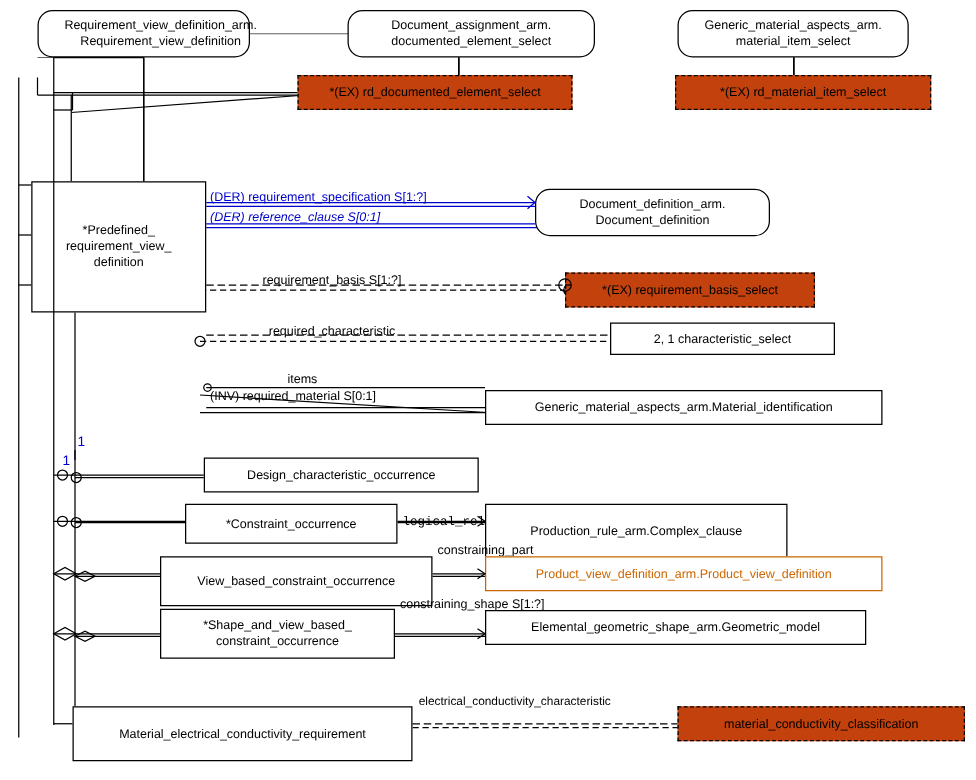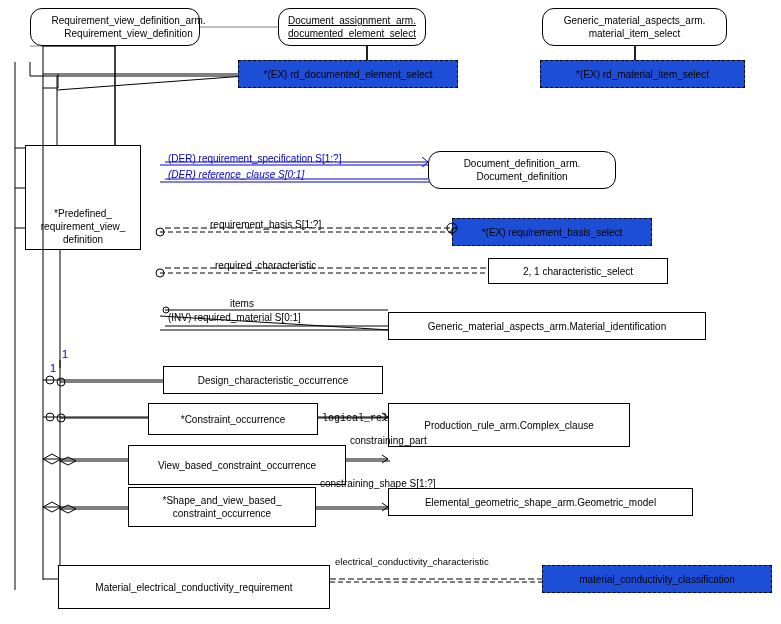--- a/index.html
+++ b/index.html
@@ -28,21 +28,21 @@
       justify-content: center;
       font-size: 10.5px;
       line-height: 1.3;
       padding: 3px 5px;
     }
     .box-rounded {
       border-radius: 12px;
     }
     .box-dashed {
       border: 1.5px dashed #000;
-      background: #1d4ed8;
+      background: #c2410c;
     }
     svg.lines {
       position: absolute;
       top: 0; left: 0;
       width: 781px;
       height: 624px;
       pointer-events: none;
     }
     .label-text {
       position: absolute;
@@ -138,39 +138,39 @@
 
   <circle cx="160" cy="273" r="4" fill="none" stroke="#000" stroke-width="1"></circle>
 
 </svg>
 
 <div class="box box-rounded" style="left:30px; top:8px; width:170px; height:38px; font-size:10px;padding-left:32px;">
   <span style="white-space:pre-line; text-align:center;">Requirement_view_definition_arm.
 Requirement_view_definition</span>
 </div>
 
-<div class="box box-rounded" style="left:278px; top:8px; width:148px; height:38px; font-size:10px;text-decoration:underline;">
+<div class="box box-rounded" style="left:278px; top:8px; width:198px; height:38px; font-size:10px;">
   <span style="white-space:pre-line; text-align:center;">Document_assignment_arm.
 documented_element_select</span>
 </div>
 
 <div class="box box-rounded" style="left:542px; top:8px; width:185px; height:38px; font-size:10px;">
   <span style="white-space:pre-line; text-align:center;">Generic_material_aspects_arm.
 material_item_select</span>
 </div>
 
 <div class="box box-dashed" style="left:238px; top:60px; width:220px; height:28px; font-size:10px;">
   <span>*(EX) rd_documented_element_select</span>
 </div>
 
 <div class="box box-dashed" style="left:540px; top:60px; width:205px; height:28px; font-size:10px;">
   <span>*(EX) rd_material_item_select</span>
 </div>
 
-<div class="box" style="left:25px; top:145px; width:116px; height:105px; font-size:10px;align-items:flex-end;">
+<div class="box" style="left:25px; top:145px; width:140px; height:105px; font-size:10px;">
   <span style="white-space:pre-line; text-align:center;">*Predefined_
 requirement_view_
 definition</span>
 </div>
 
 <div class="label-text label-blue" style="left:168px; top:153px;">
   <span>(DER) requirement_specification S[1:?]</span>
 </div>
 <div class="label-text label-blue" style="left:168px; top:169px;font-style:italic;">
   <span>(DER) reference_clause S[0:1]</span>
@@ -229,20 +229,23 @@
 </div>
 
 <div class="box" style="left:128px; top:445px; width:218px; height:40px; font-size:10px;">
   <span>View_based_constraint_occurrence</span>
 </div>
 
 <div class="label-text" style="left:350px; top:435px;">
   <span>constraining_part</span>
 </div>
 
+<div class="box" style="left:388px; top:445px; width:318px; height:28px; font-size:10px; border-color:#cc6600; color:#cc6600;">
+  <span>Product_view_definition_arm.Product_view_definition</span>
+</div>
 
 <div class="box" style="left:128px; top:487px; width:188px; height:40px; font-size:10px;">
   <span style="white-space:pre-line; text-align:center;">*Shape_and_view_based_
 constraint_occurrence</span>
 </div>
 
 <div class="label-text" style="left:320px; top:478px;">
   <span>constraining_shape S[1:?]</span>
 </div>
 

